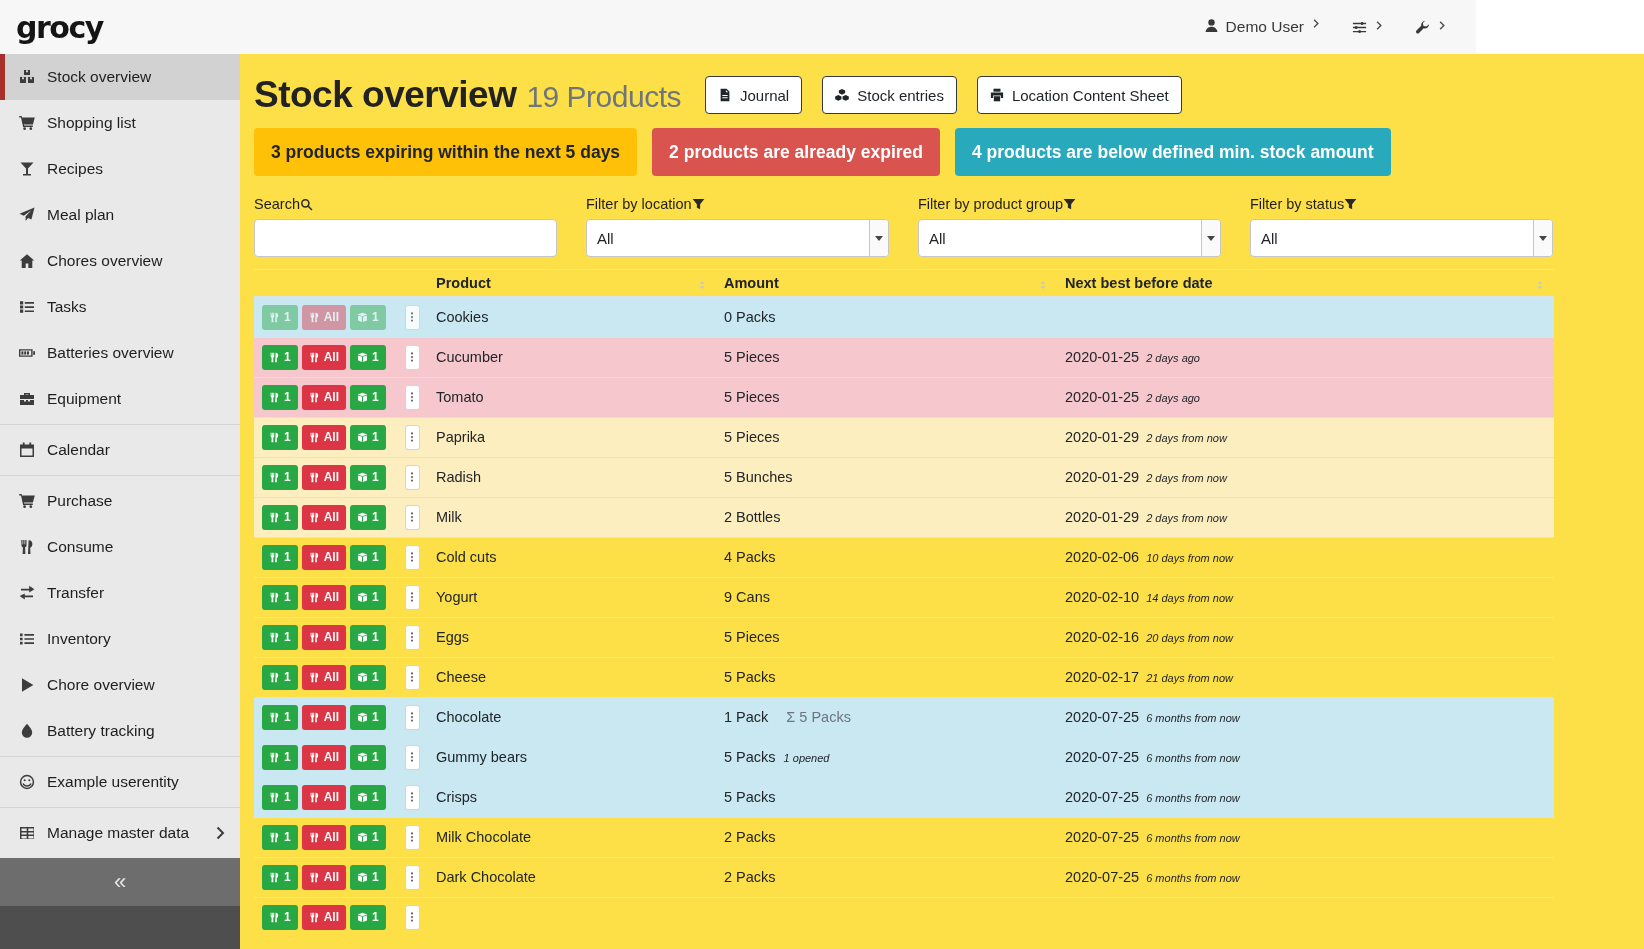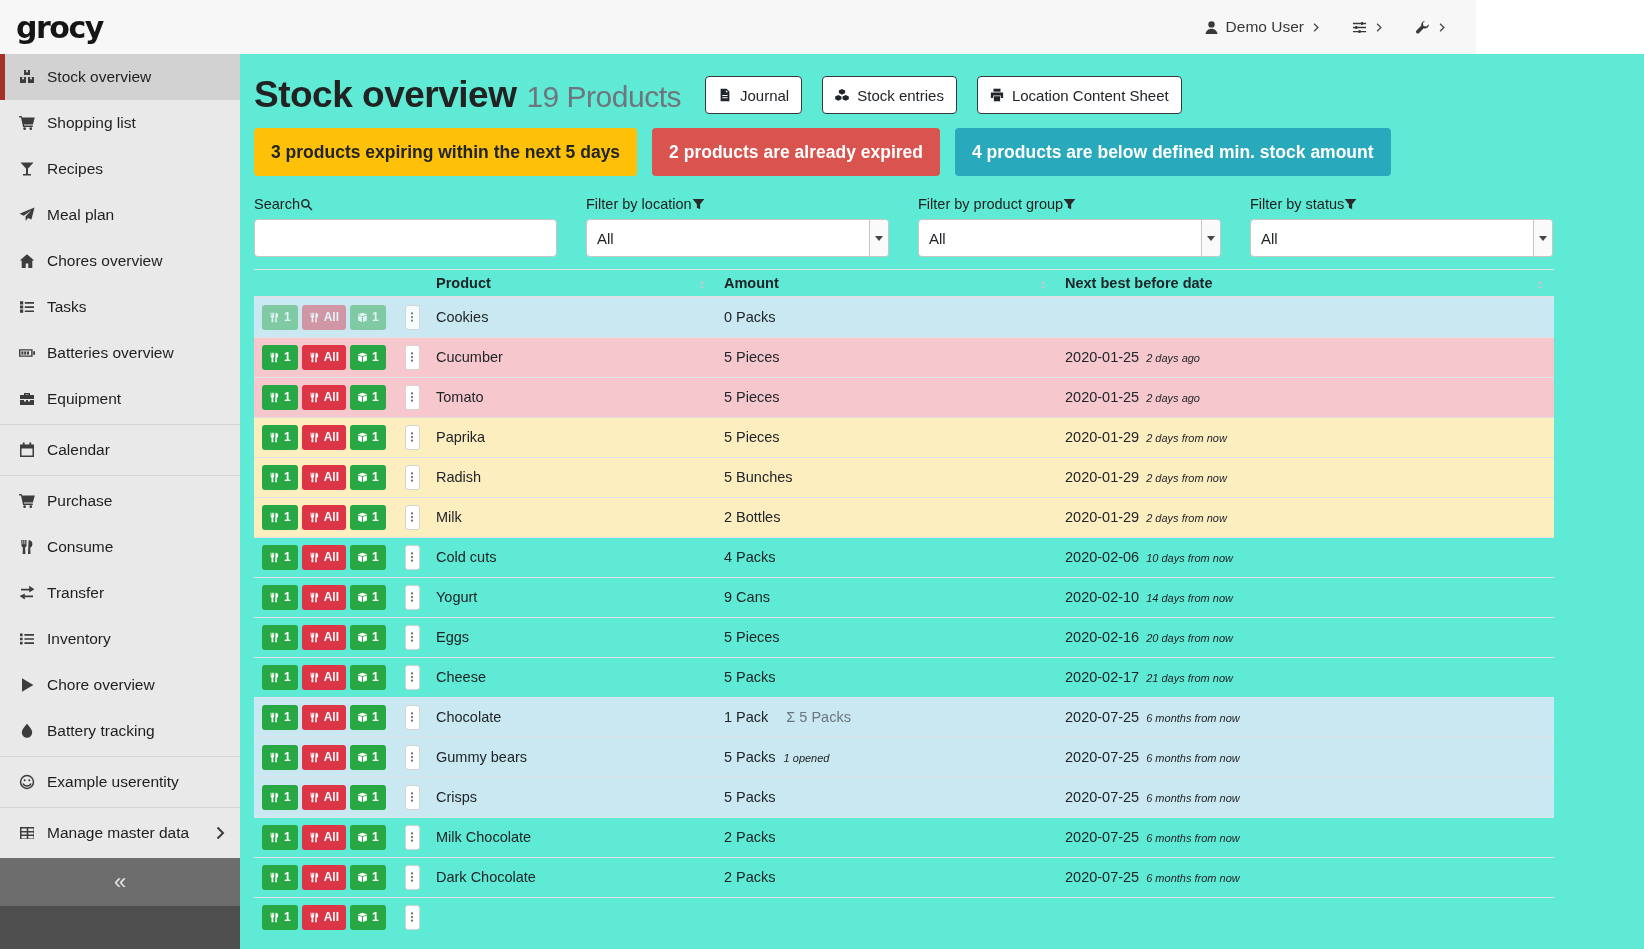--- a/index.html
+++ b/index.html
@@ -7,39 +7,39 @@
   body{font-family:"Liberation Sans",sans-serif;background:#fff;color:#212529;position:relative}
 
   .icon{display:inline-flex;align-items:center;justify-content:center;line-height:0}
   .icon svg{width:1em;height:1em;fill:currentColor}
 
   
   .topbar{position:absolute;top:0;left:0;width:1476px;height:54px;background:#f7f7f7;
     display:flex;align-items:center;justify-content:space-between;padding:0 28px 0 16px;z-index:5}
   .logo{font-family:"DejaVu Sans",sans-serif;font-size:30px;font-weight:700;color:#151515;letter-spacing:-1.5px;cursor:pointer}
   .topbar-right{display:flex;align-items:center;gap:30px}
-  .topbar-item{display:flex;align-items:center;gap:7px;font-size:15.5px;color:#383838;cursor:pointer}
+  .topbar-item{display:flex;align-items:flex-start;gap:7px;font-size:15.5px;color:#383838;cursor:pointer}
   .topbar-item .icon{font-size:15px}
   .topbar-item .chev{font-size:11px;color:#4a4a4a}
 
   
   .sidebar{position:absolute;top:54px;left:0;bottom:0;width:240px;background:#e9e9e9;display:flex;flex-direction:column}
   .nav{flex:1 1 auto;overflow:hidden}
   .nav-item{height:46px;display:flex;align-items:center;gap:11px;padding:0 10px 0 12px;
     font-size:15.5px;color:#1e1e1e;cursor:pointer;border-left:5px solid transparent}
   .nav-item .icon{font-size:16px;width:19px;color:#3c3c3c;justify-content:center}
   .nav-item.active{background:#d2d2d2;border-left-color:var(--accent)}
   .nav-chevron{margin-left:auto;font-size:12px;color:#555}
   .nav-divider{height:1px;background:#d4d4d4;margin:2px 0}
   .sidebar-footer{height:48px;background:#6d6d6d;display:flex;align-items:center;justify-content:center;
     color:#e3e3e3;font-size:22px;cursor:pointer;flex:0 0 auto}
   .sidebar-bottom-strip{height:43px;background:#4e4e4e;flex:0 0 auto}
 
   
-  .main{position:absolute;top:54px;left:240px;right:0;bottom:0;background:#5eead4;padding:16px 12px 0 14px;overflow:hidden}
+  .main{position:absolute;top:54px;left:240px;right:0;bottom:0;background:#fde047;padding:16px 12px 0 14px;overflow:hidden}
   .container{width:1300px}
 
   .title-row{display:flex;align-items:center;margin:4px 0 12px}
   .page-title{font-size:37px;font-weight:600;color:#222;letter-spacing:-.5px;white-space:nowrap}
   .title-sub{font-size:30px;font-weight:400;color:#6e757c;margin-left:10px}
   .toolbar{display:flex;gap:20px;margin-left:24px}
   .btn-outline{height:38px;display:inline-flex;align-items:center;gap:8px;padding:0 12px;
     background:#fff;border:1px solid #343a40;border-radius:4px;font-size:15px;color:#212529;
     font-family:inherit;cursor:pointer;white-space:nowrap}
   .btn-outline .icon{font-size:14px}

